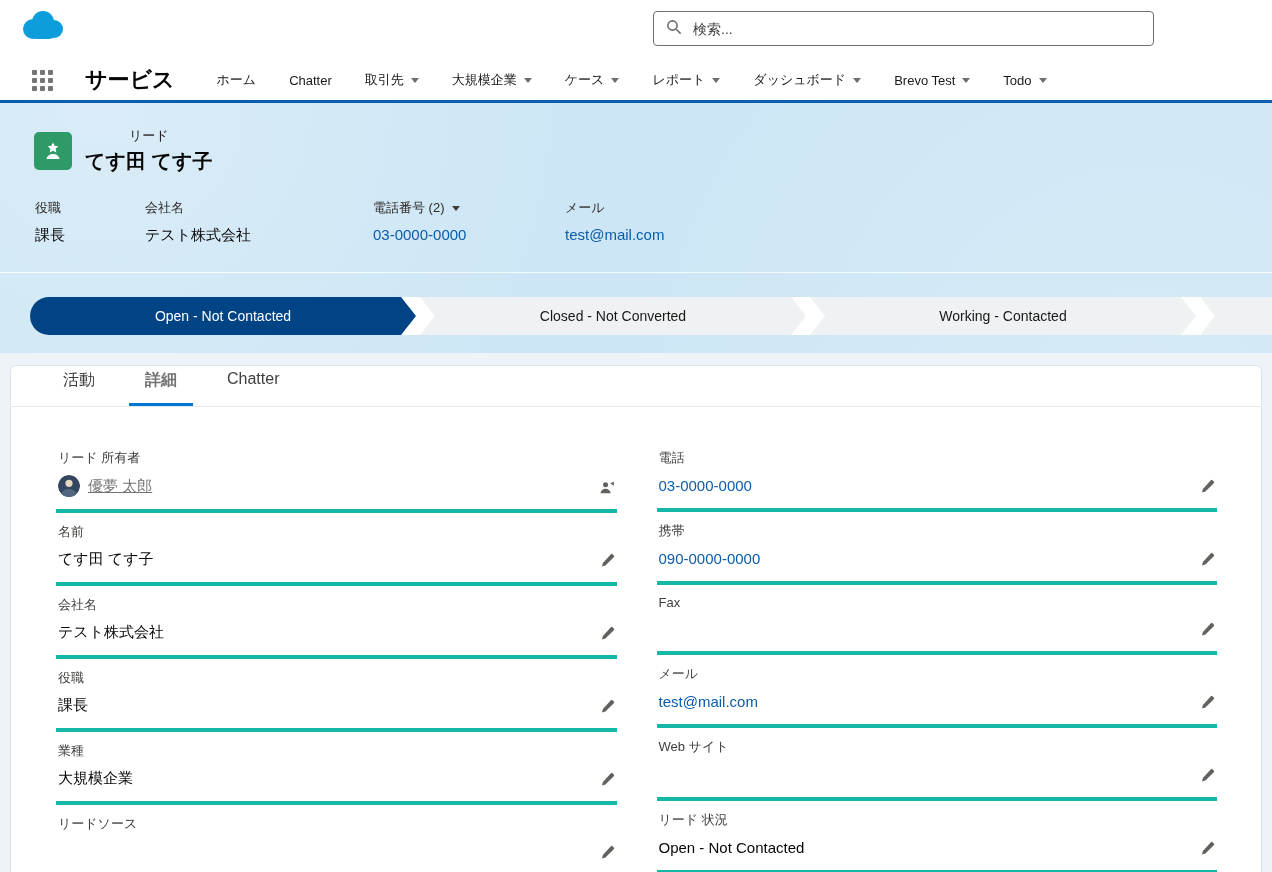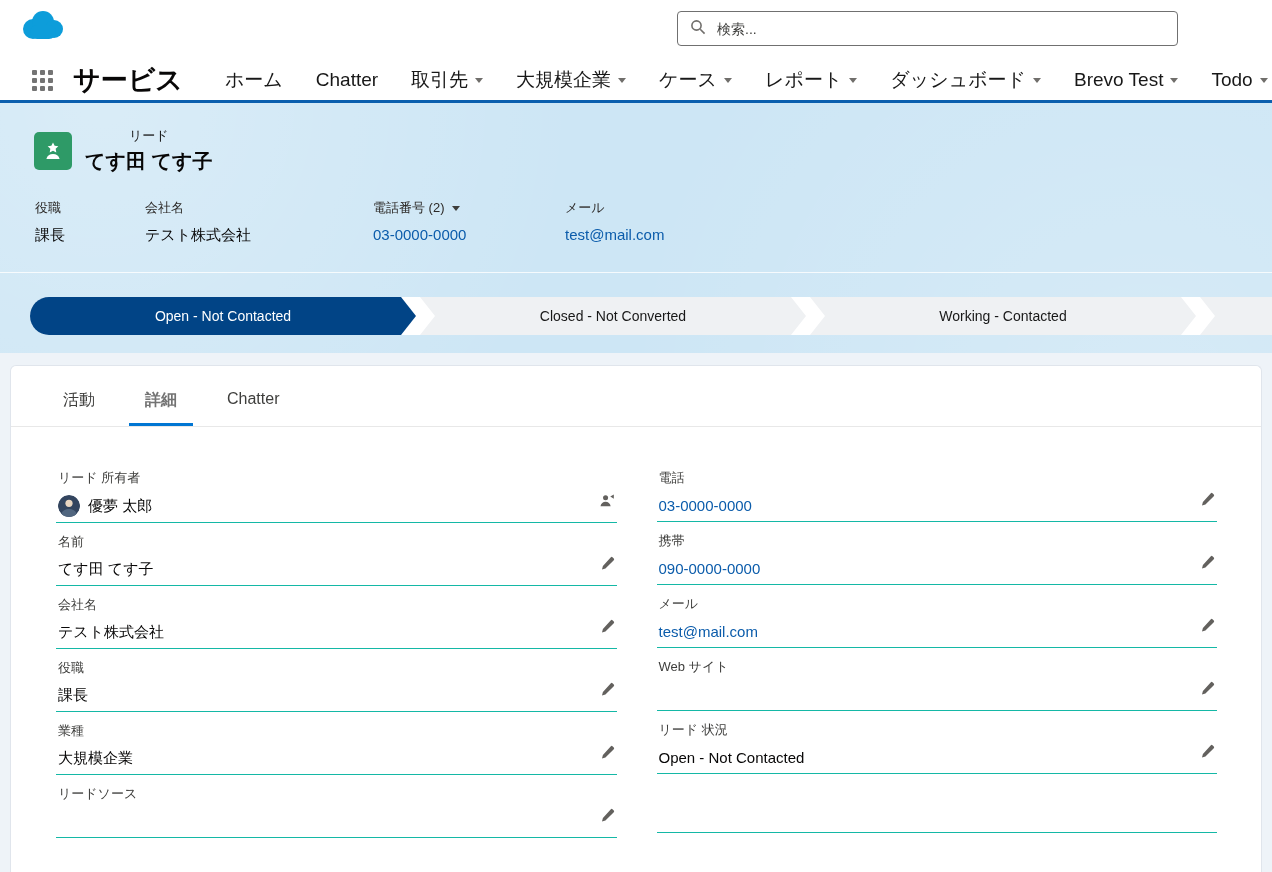--- a/index.html
+++ b/index.html
@@ -6,34 +6,34 @@
   html,body { margin:0; padding:0; }
   body {
     width:1272px; height:872px; overflow:hidden;
     font-family:"Liberation Sans","DejaVu Sans",sans-serif;
     background:#eef3f8; color:#080707;
   }
 
   
   .ghead { position:relative; height:60px; background:#fff; }
   .logo { position:absolute; left:18px; top:9px; }
-  .search { position:absolute; left:677px; top:11px; width:501px; height:35px;
+  .search { position:absolute; left:653px; top:11px; width:501px; height:35px;
     border:1px solid #707070; border-radius:4px; background:#fff;
     display:flex; align-items:center; gap:9px; padding:4px 12px; }
   .search input { flex:1; border:none; outline:none; font-size:14px; color:#080707; font-family:inherit; background:transparent; }
   .search input::placeholder { color:#3e3e3c; }
 
   
   .navbar { height:43px; background:#fff; border-bottom:3px solid #0b5fae;
     display:flex; align-items:center; padding-left:28px; }
   .waffle { background:none; border:none; padding:4px; cursor:pointer; }
   .dots { display:grid; grid-template-columns:repeat(3,5px); grid-auto-rows:5px; gap:3px; }
   .dots i { display:block; background:#747474; border-radius:1px; }
-  .appname { font-size:27px; font-weight:700; color:#080707; margin:0 42px 0 16px; white-space:nowrap; }
-  .nav-items { display:flex; align-items:center; gap:33px; font-size:19px; color:#181818; }
+  .appname { font-size:22px; font-weight:700; color:#080707; margin:0 42px 0 28px; white-space:nowrap; }
+  .nav-items { display:flex; align-items:center; gap:33px; font-size:13px; color:#181818; }
   .nav-item { display:flex; align-items:center; gap:7px; cursor:pointer; white-space:nowrap; }
   .caret { width:0; height:0; border-left:4px solid transparent; border-right:4px solid transparent; border-top:5px solid #706e6b; }
 
   
   .blue-band { background:#cde6f5;
     background-image:radial-gradient(circle at 8% 0%, rgba(255,255,255,.25), transparent 40%),
                      radial-gradient(circle at 90% 120%, rgba(255,255,255,.18), transparent 45%); }
   .title-row { display:flex; align-items:center; gap:13px; padding:24px 0 4px 34px;text-align:center; }
   .lead-icon { width:38px; height:38px; border-radius:5px; background:#2e9a67;
     display:flex; align-items:center; justify-content:center; flex:0 0 38px; }
@@ -58,30 +58,30 @@
     clip-path:polygon(0 0, calc(100% - 15px) 0, 100% 50%, calc(100% - 15px) 100%, 0 100%, 15px 50%); }
   .stage:first-child { border-radius:19px 0 0 19px;
     clip-path:polygon(0 0, calc(100% - 15px) 0, 100% 50%, calc(100% - 15px) 100%, 0 100%); }
   .stage.current { background:#014486; color:#fff; font-weight:500; }
   .stage.incomplete { background:#eff1f3; color:#181818; }
 
   
   .card { background:#fff; margin:12px 10px 0 10px; border:1px solid #e0e5ec; border-bottom:none;
     border-radius:6px 6px 0 0; min-height:560px; }
   .tabs { display:flex; padding-left:36px; border-bottom:1px solid #e8e8e8; }
-  .tab { padding:24px 16px 12px; margin-right:18px; font-size:16px; color:#3e3e3c;
+  .tab { padding:4px 16px 12px; margin-right:18px; font-size:16px; color:#3e3e3c;
     cursor:pointer; border-bottom:3px solid transparent; }
   .tab.active { color:#737373; font-weight:700; border-bottom-color:#0176d3; }
 
   .grid { display:grid; grid-template-columns:1fr 1fr; column-gap:40px; padding:32px 44px 0 45px; }
-  .frow { position:relative; border-bottom:1px solid #14b8a6; padding:10px 34px 5px 2px; min-height:59px; }
+  .frow { position:relative; border-bottom:4px solid #14b8a6; padding:10px 34px 12px 2px; min-height:59px; }
   .flabel { font-size:13px; color:#3e3e3c; }
   .fvalue { font-size:15px; margin-top:8px; min-height:21px; display:flex; align-items:center; gap:8px; }
   .vlink { color:#0b5cab; text-decoration:none; cursor:pointer; }
-  .olink { color:#000000; cursor:pointer; }
+  .olink { color:#737373; text-decoration:underline; cursor:pointer; }
   .avatar { width:22px; height:22px; border-radius:50%; overflow:hidden; flex:0 0 22px; display:inline-flex; }
   .editbtn { position:absolute; right:0; bottom:9px; background:none; border:none; padding:2px; cursor:pointer; }
 </style>
 </head>
 <body>
 
 <header class="ghead">
   <span class="logo">
     <svg width="48" height="36" viewBox="0 0 48 36" fill="#0d9dda">
       <circle cx="15" cy="20" r="10"></circle>
@@ -290,20 +290,27 @@
         <div class="frow">
           <div class="flabel">携帯</div>
           <div class="fvalue">
             <a class="vlink">090-0000-0000</a>
           </div>
           <button class="editbtn"><svg width="15" height="15" viewBox="0 0 16 16">
               <path fill="#63615e" d="M11.6 1.3a1.2 1.2 0 0 1 1.7 0l1.4 1.4a1.2 1.2 0 0 1 0 1.7l-8.9 8.9-3.7 1 1-3.7z"></path>
             </svg></button>
         </div>
         <div class="frow">
+          <div class="flabel">Fax</div>
+          <div class="fvalue"></div>
+          <button class="editbtn"><svg width="15" height="15" viewBox="0 0 16 16">
+              <path fill="#63615e" d="M11.6 1.3a1.2 1.2 0 0 1 1.7 0l1.4 1.4a1.2 1.2 0 0 1 0 1.7l-8.9 8.9-3.7 1 1-3.7z"></path>
+            </svg></button>
+        </div>
+        <div class="frow">
           <div class="flabel">メール</div>
           <div class="fvalue">
             <a class="vlink">test@mail.com</a>
           </div>
           <button class="editbtn"><svg width="15" height="15" viewBox="0 0 16 16">
               <path fill="#63615e" d="M11.6 1.3a1.2 1.2 0 0 1 1.7 0l1.4 1.4a1.2 1.2 0 0 1 0 1.7l-8.9 8.9-3.7 1 1-3.7z"></path>
             </svg></button>
         </div>
         <div class="frow">
           <div class="flabel">Web サイト</div>

